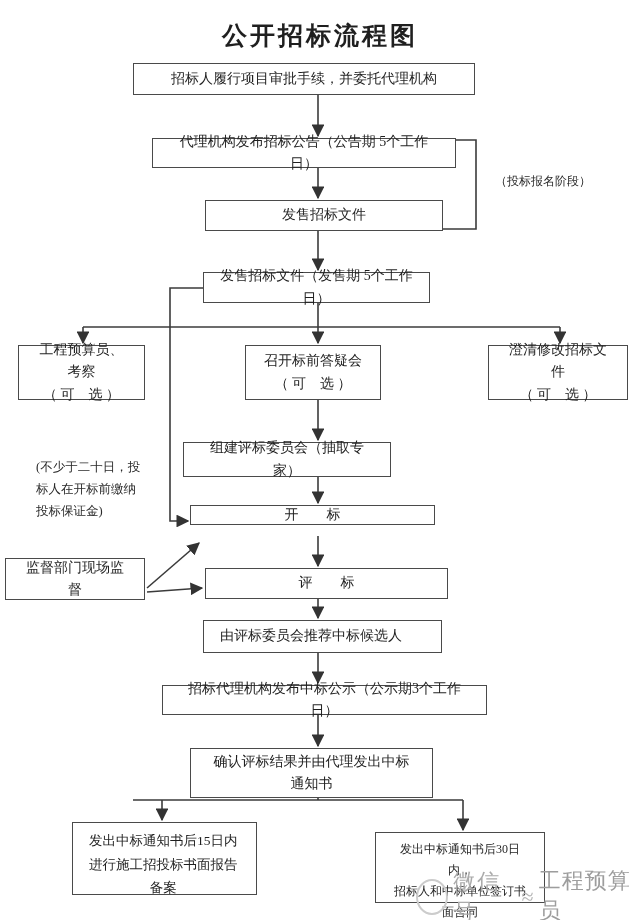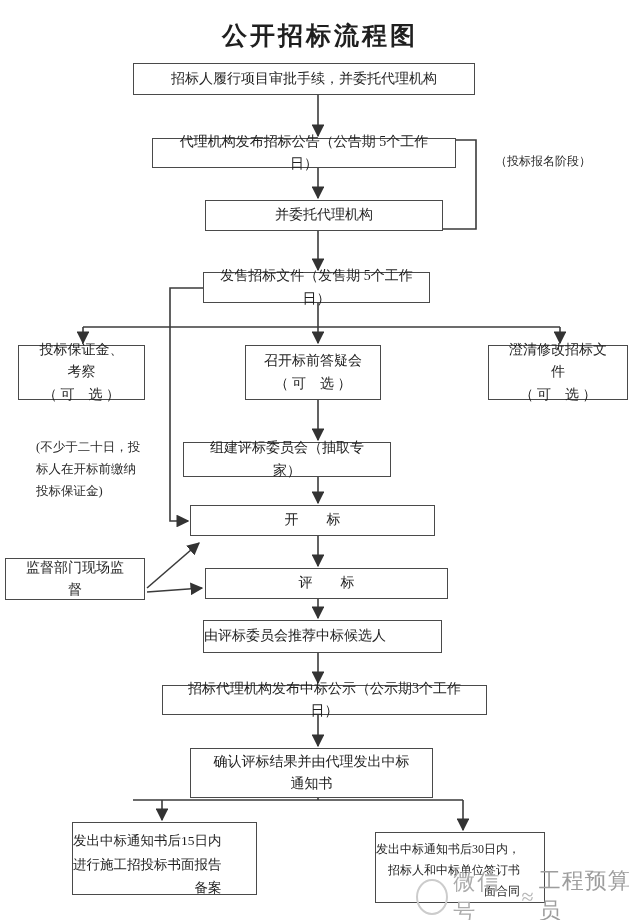--- a/index.html
+++ b/index.html
@@ -11,23 +11,23 @@
     position:absolute;top:12px;left:0;width:100%;text-align:center;
     font-size:25px;font-weight:bold;letter-spacing:3px;margin-top:7px;
   }
   .connectors{position:absolute;left:0;top:0;width:640px;height:920px;pointer-events:none;}
   .box{
     position:absolute;box-sizing:border-box;border:1.5px solid #4a4a4a;background:#ffffff;
     display:flex;align-items:center;justify-content:center;
     text-align:center;font-size:14px;line-height:1.6;white-space:pre-line;
     padding:2px 16px;
   }
-  .box.align-left{justify-content:flex-start;text-align:right;padding:4px 0;}
+  .box.align-left{justify-content:flex-start;text-align:center;padding:4px 16px;}
   .box.multiline{line-height:1.75;align-items:flex-start;padding-top:6px;}
-  .note{position:absolute;font-size:12.5px;line-height:22px;white-space:pre-line;color:#2a2a2a;}
+  .note{position:absolute;font-size:12.5px;line-height:22px;white-space:pre-line;color:#2a2a2a;margin-top:20px;}
   .watermark{
     position:absolute;left:416px;top:866px;display:flex;align-items:center;gap:5px;
     color:#a6a6a6;z-index:6;
   }
   .wm-circle{width:36px;height:36px;border:2.5px solid #cccccc;border-radius:50%;box-sizing:border-box;}
   .wm-prefix{font-size:22px;letter-spacing:2px;color:#ababab;}
   .wm-squiggle{font-size:22px;color:#b5b5b5;}
   .wm-name{font-size:22px;letter-spacing:1px;color:#9d9d9d;border-bottom:2px solid #c7c7c7;}
 </style>
 </head>
@@ -65,36 +65,36 @@
       <path d="M318,780 L318,800 M133,800 L463,800"></path>
       <line x1="162" y1="800" x2="162" y2="820" marker-end="url(#arrow)"></line>
       <line x1="463" y1="800" x2="463" y2="830" marker-end="url(#arrow)"></line>
     </g>
   </svg>
 
   <div class="box" style="left:133px;top:63px;width:342px;height:32px">招标人履行项目审批手续，并委托代理机构</div>
 
   <div class="box" style="left:152px;top:138px;width:304px;height:30px">代理机构发布招标公告（公告期 5个工作日）</div>
 
-  <div class="box" style="left:205px;top:200px;width:238px;height:31px">并委托代理机构</div>
+  <div class="box" style="left:205px;top:200px;width:238px;height:31px">发售招标文件</div>
 
   <div class="box" style="left:203px;top:272px;width:227px;height:31px">发售招标文件（发售期 5个工作日）</div>
 
-  <div class="box" style="left:18px;top:345px;width:127px;height:55px">投标保证金、考察
+  <div class="box" style="left:18px;top:345px;width:127px;height:55px">工程预算员、考察
 （ 可　选 ）</div>
 
   <div class="box" style="left:245px;top:345px;width:136px;height:55px">召开标前答疑会
 （ 可　选 ）</div>
 
   <div class="box" style="left:488px;top:345px;width:140px;height:55px">澄清修改招标文件
 （ 可　选 ）</div>
 
   <div class="box" style="left:183px;top:442px;width:208px;height:35px">组建评标委员会（抽取专家）</div>
 
-  <div class="box" style="left:190px;top:505px;width:245px;height:31px">开　　标</div>
+  <div class="box" style="left:190px;top:505px;width:245px;height:20px">开　　标</div>
 
   <div class="box" style="left:5px;top:558px;width:140px;height:42px">监督部门现场监督</div>
 
   <div class="box" style="left:205px;top:568px;width:243px;height:31px">评　　标</div>
 
   <div class="box align-left" style="left:203px;top:620px;width:239px;height:33px">由评标委员会推荐中标候选人</div>
 
   <div class="box" style="left:162px;top:685px;width:325px;height:30px">招标代理机构发布中标公示（公示期3个工作日）</div>
 
   <div class="box" style="left:190px;top:748px;width:243px;height:50px">确认评标结果并由代理发出中标通知书</div>

